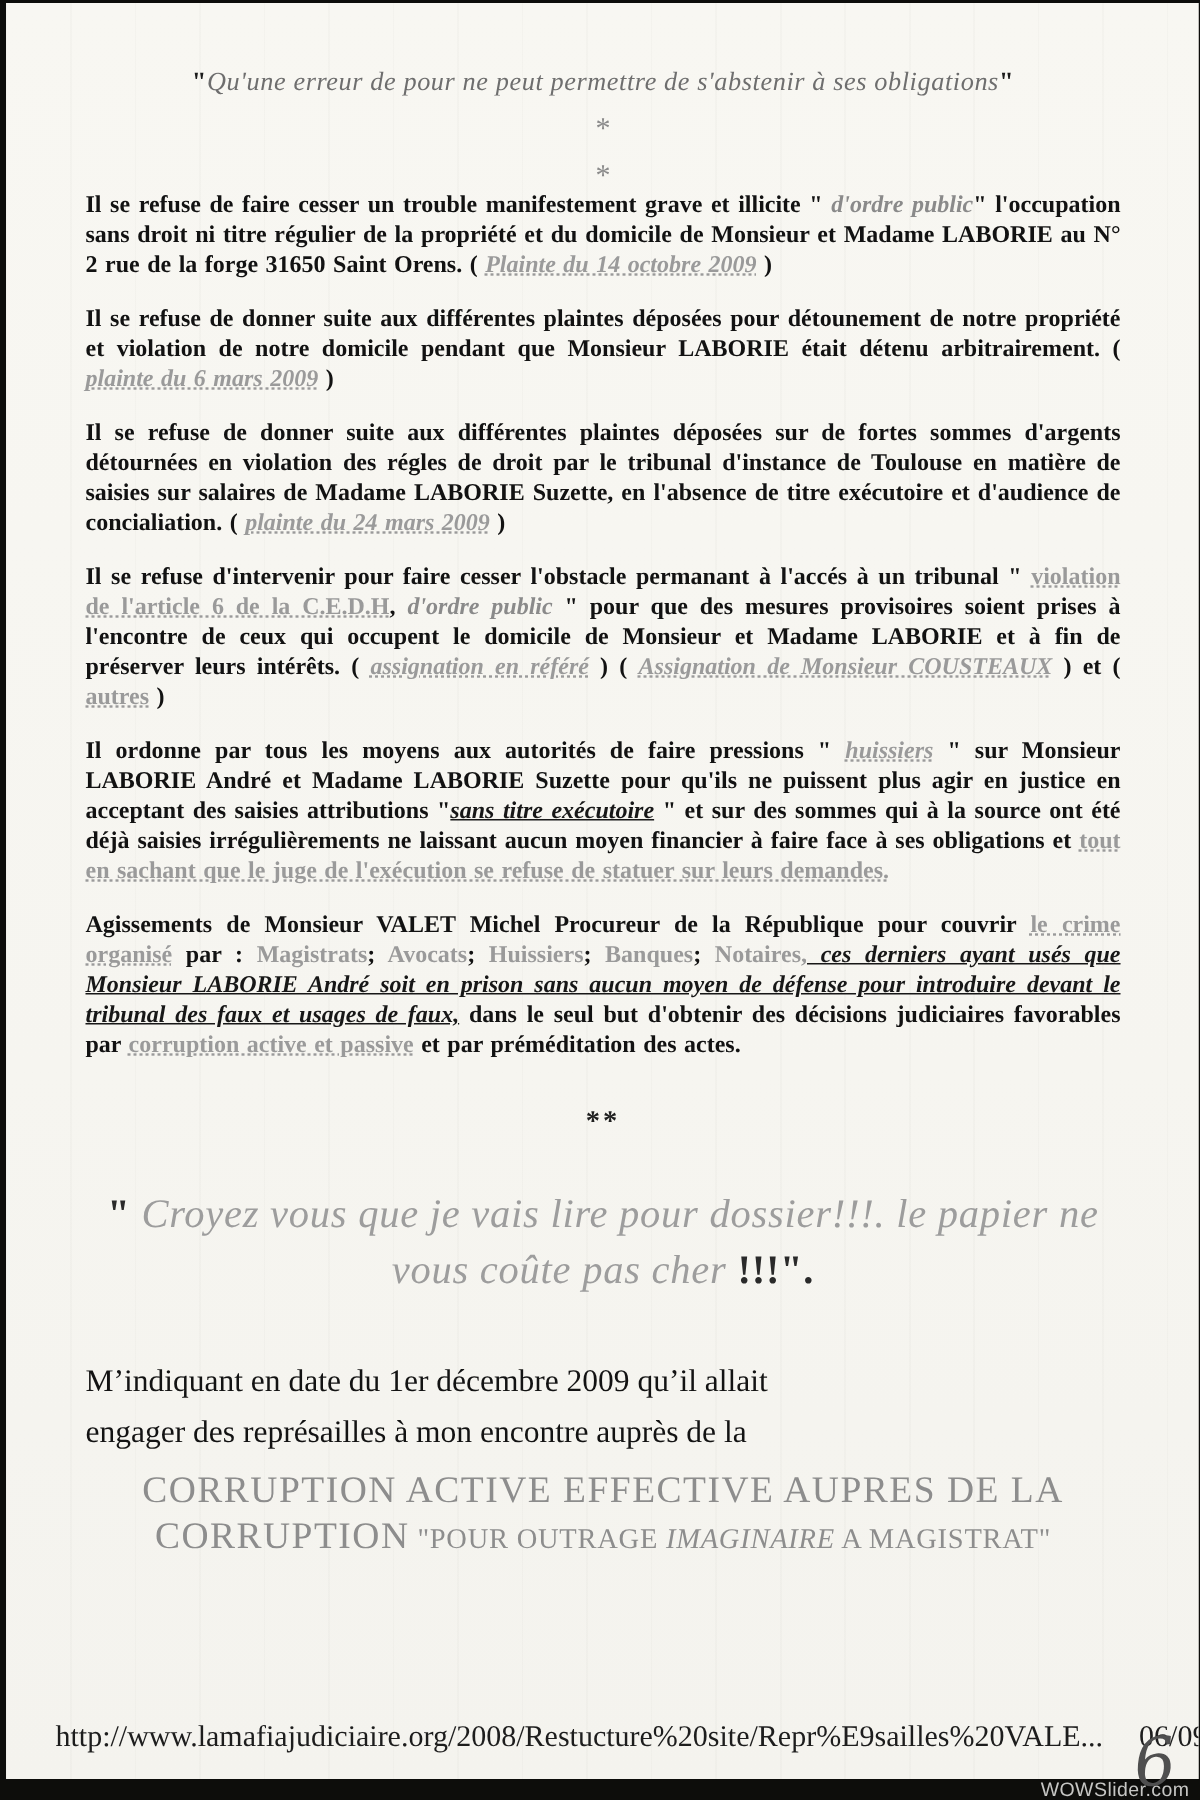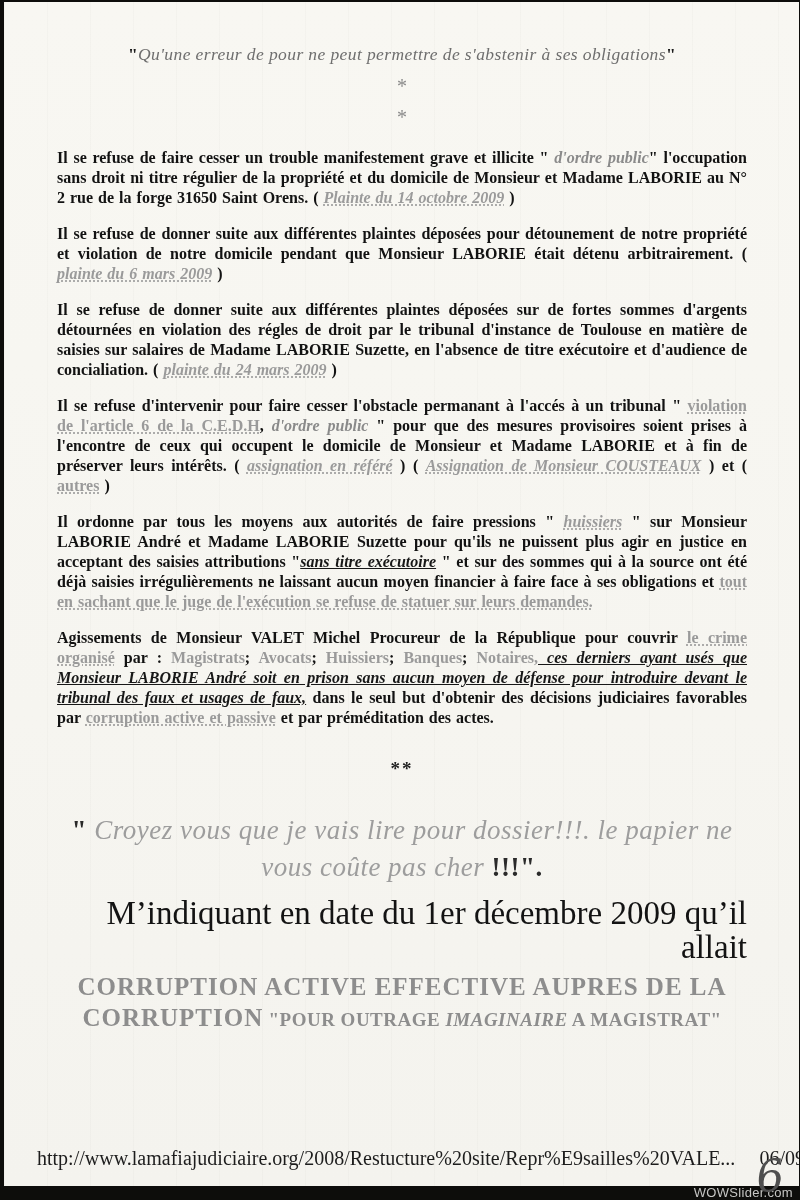--- a/index.html
+++ b/index.html
@@ -12,31 +12,31 @@
       repeating-linear-gradient(90deg, rgba(120,120,110,0.035) 0 1px, transparent 1px 43px),
       linear-gradient(180deg,#f8f7f2 0%,#f6f5f0 60%,#f4f3ee 100%);
     box-sizing:border-box;
     padding:0 52px 0 53px;
     overflow:hidden;
   }
   .top-quote{margin-top:42px;text-align:center;font-style:italic;font-size:17.5px;color:#6e6e6e;letter-spacing:0.4px;}
   .qm{color:#1b1b1b;font-weight:bold;font-style:normal;}
   .star{margin-top:11px;text-align:center;font-size:20px;color:#8a8a8a;line-height:20px;}
   .bp{font-weight:bold;font-size:16px;line-height:20px;color:#121212;text-align:justify;margin:0 0 16px 0;word-spacing:1px;}
-  .bp:first-of-type{margin-top:21px;}
+  .bp:first-of-type{}
   .lk,.lki{color:#9a9a9a;text-decoration:underline;text-decoration-style:dotted;text-decoration-color:#9a9a9a;text-underline-offset:2px;}
   .lki{font-style:italic;}
   .ig{font-style:italic;color:#8a8a8a;}
   .bi{font-style:italic;color:#171717;text-decoration:underline;}
   .gy{color:#9a9a9a;}
   .dstar{margin-top:30px;text-align:center;font-weight:bold;font-size:19px;color:#1f1f1f;letter-spacing:2px;}
   .big-quote{margin-top:32px;text-align:center;font-style:italic;font-size:27px;line-height:37px;color:#9d9d9d;letter-spacing:0.5px;}
   .qm2{color:#2a2a2a;font-style:normal;font-weight:bold;}
-  .indiquant{margin-top:10px;text-align:right;font-size:33px;line-height:34px;color:#131313;}
-  .corruption{margin-top:8px;text-align:center;font-weight:bold;color:#8d8d8d;}
+  .indiquant{margin-top:38px;text-align:left;font-size:21px;line-height:34px;color:#131313;}
+  .corruption{margin-top:8px;text-align:center;font-weight:normal;color:#8d8d8d;}
   .c1{font-size:25px;letter-spacing:1px;line-height:30px;}
   .c2{font-size:25px;letter-spacing:1px;line-height:32px;}
   .c2-small{font-size:19px;letter-spacing:0.5px;}
   .c2-small .it{font-style:italic;}
   .footer-line{position:absolute;left:33px;bottom:16px;font-size:20px;color:#1d1d1d;white-space:nowrap;}
   .footer-date{margin-left:24px;}
   .page-num{position:absolute;right:16px;bottom:2px;font-style:italic;font-size:44px;color:#4f4f4f;font-family:"DejaVu Serif",serif;transform:rotate(-6deg);line-height:1;z-index:3;}
   .watermark{position:absolute;right:7px;bottom:0px;font-family:"Liberation Sans",sans-serif;font-size:13px;color:#c6c6c4;letter-spacing:0.3px;z-index:2;line-height:15px;margin-top:26px;}
 </style>
 </head>
@@ -64,20 +64,21 @@
 
     <div class="dstar">**</div>
 
     <div class="big-quote">
       <div><span class="qm2">" </span><span>Croyez vous que je vais lire pour dossier!!!. le papier ne</span></div>
       <div><span>vous coûte pas cher </span><span class="qm2">!!!".</span></div>
     </div>
 
     <div class="indiquant">
       <div>M’indiquant en date du 1er décembre 2009 qu’il allait</div>
+      <div>engager des représailles à mon encontre auprès de la</div>
     </div>
 
     <div class="corruption">
       <div class="c1">CORRUPTION ACTIVE EFFECTIVE AUPRES DE LA</div>
       <div class="c2"><span>CORRUPTION</span><span class="c2-small"><span> "POUR OUTRAGE </span><span class="it">IMAGINAIRE</span><span> A MAGISTRAT"</span></span></div>
     </div>
 
     <div class="footer-line"><span>http://www.lamafiajudiciaire.org/2008/Restucture%20site/Repr%E9sailles%20VALE...</span><span class="footer-date">06/09/2011</span></div>
 
   </div>

